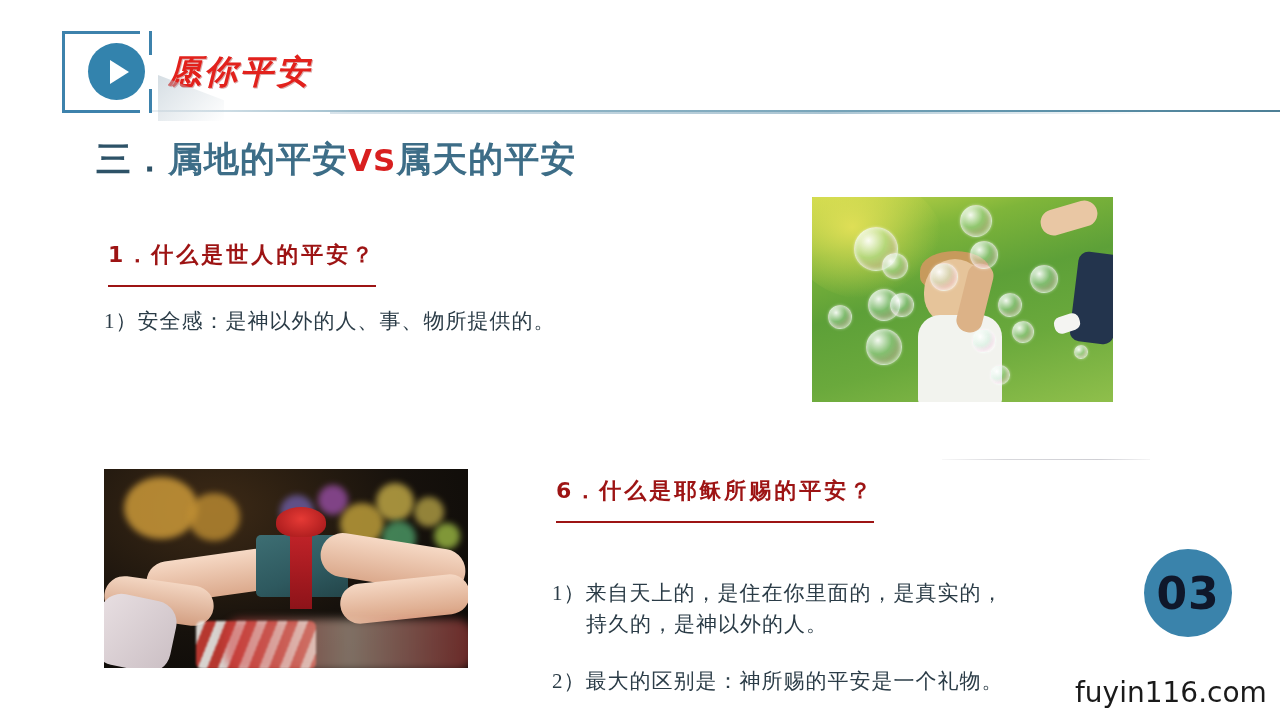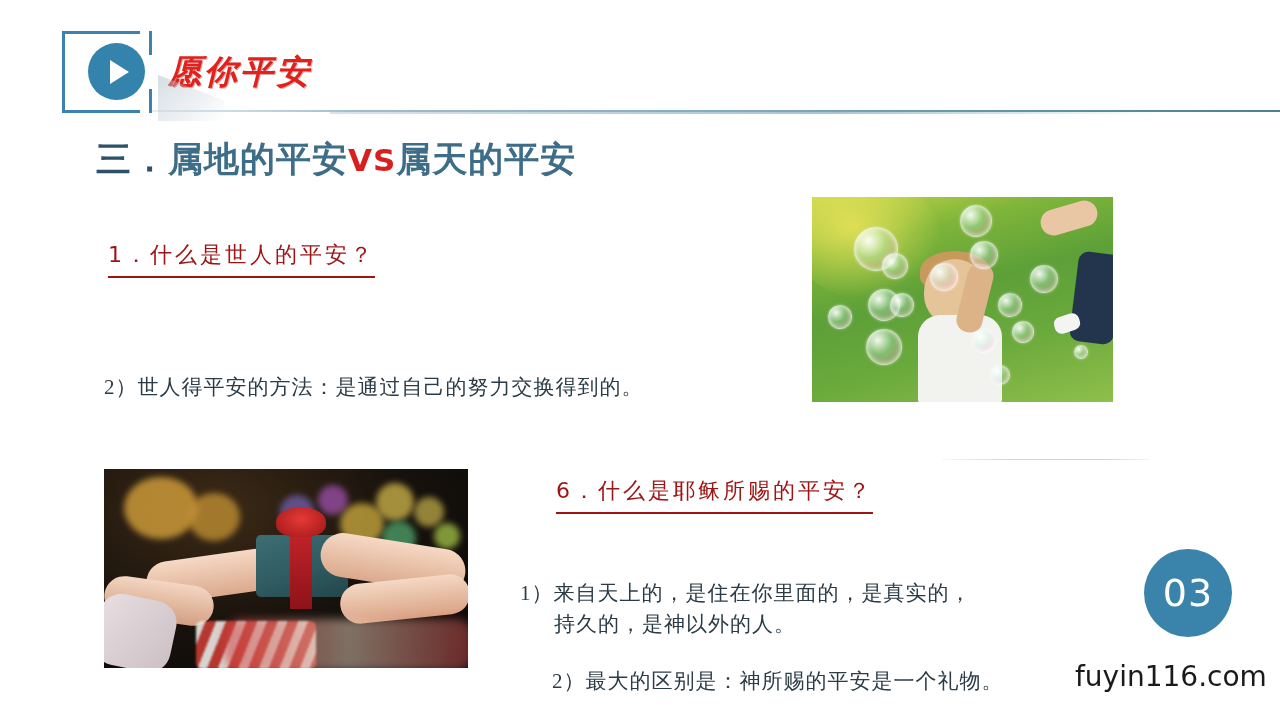--- a/index.html
+++ b/index.html
@@ -124,43 +124,43 @@
   }
   .mt-num  { color: #2d5267; }
   .mt-main { color: #3d6d87; }
   .mt-vs   { color: #d81f1f; font-size: 31px; }
 
   
   .sec-head {
     position: absolute;
     font-family: "DejaVu Sans", "Liberation Serif", serif;
     font-size: 22px;
-    font-weight: normal;
+    font-weight: bold;
     color: #9d1414;
     letter-spacing: 3px;
     white-space: nowrap;
-    padding-bottom: 6px;
+    padding-bottom: 15px;
     border-bottom: 2px solid #9d1414;
   }
   #sec1-head { left: 108px; top: 240px; }
   #sec2-head { left: 556px; top: 476px; }
 
   
   .body-line {
     position: absolute;
     font-family: "Liberation Serif", "DejaVu Serif", serif;
     font-size: 21px;
     color: #2b3c47;
     letter-spacing: 1px;
     white-space: pre-line;
     line-height: 1.45;
   }
   #s1-l1 { left: 104px; top: 306px; }
   #s1-l2 { left: 104px; top: 372px; }
-  #s2-l1 { left: 520px; top: 548px; text-indent: 0; }
+  #s2-l1 { left: 552px; top: 548px; text-indent: 0; }
   #s2-l1 .cont { display: block; padding-left: 34px; }
   #s2-l2 { left: 552px; top: 666px; }
 
   
   .photo {
     position: absolute;
     overflow: hidden;
   }
   #photo-bubbles {
     left: 812px; top: 197px;
@@ -273,30 +273,30 @@
     left: 1144px; top: 549px;
     width: 88px; height: 88px;
     border-radius: 50%;
     background: #3a83ab;
     display: flex;
     align-items: center;
     justify-content: center;
   }
   .page-badge span {
     font-family: "DejaVu Sans", sans-serif;
-    font-size: 38px;
-    font-weight: normal;
-    color: #ffffff;
+    font-size: 44px;
+    font-weight: bold;
+    color: #0f172a;
     letter-spacing: 1px;
   }
 
   
   .watermark {
     position: absolute;
-    left: 1075px; top: 660px;
+    left: 1075px; top: 676px;
     font-family: "DejaVu Sans", sans-serif;
     font-size: 28px;
     color: #1a1a1a;
     letter-spacing: 0px;
   }
 </style>
 </head>
 <body>
 
 <div class="slide">
@@ -318,21 +318,21 @@
     <div class="header-title">愿你平安</div>
     <div class="header-rule"></div>
     <div class="header-rule-2"></div>
   </div>
 
   <div class="main-title">
     <span class="mt-num">三．</span><span class="mt-main">属地的平安</span><span class="mt-vs">VS</span><span class="mt-main">属天的平安</span>
   </div>
 
   <div class="sec-head" id="sec1-head">1．什么是世人的平安？</div>
-  <div class="body-line" id="s1-l2">2）世人得平安的方法：是通过自己的努力交换得到的。</div>
+  <div class="body-line" id="s1-l1">1）安全感：是神以外的人、事、物所提供的。</div>
 
   <div class="sec-head" id="sec2-head">6．什么是耶稣所赐的平安？</div>
   <div class="body-line" id="s2-l1">
     <span>1）来自天上的，是住在你里面的，是真实的，</span>
     <span class="cont">持久的，是神以外的人。</span>
   </div>
   <div class="body-line" id="s2-l2">2）最大的区别是：神所赐的平安是一个礼物。</div>
 
   <div class="photo" id="photo-bubbles">
     <div class="sun"></div>

